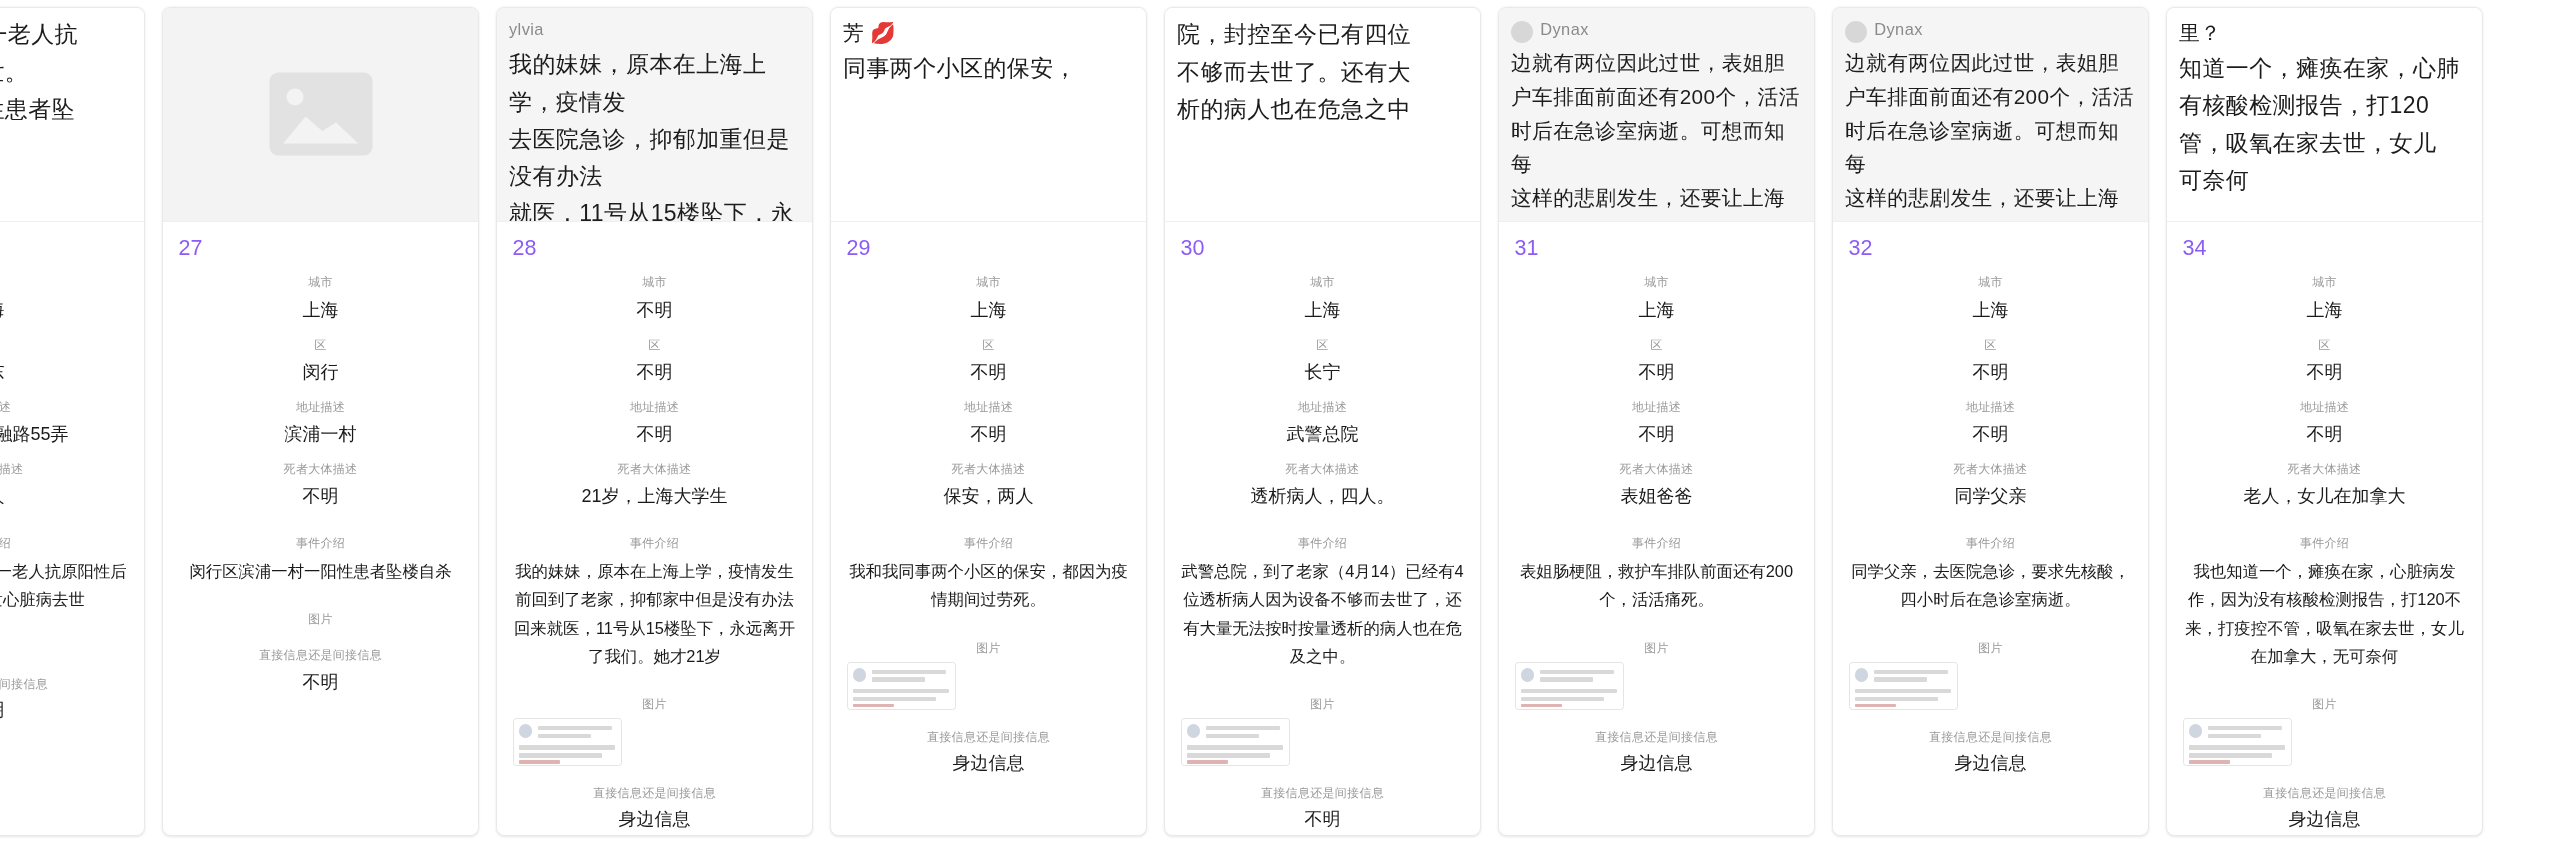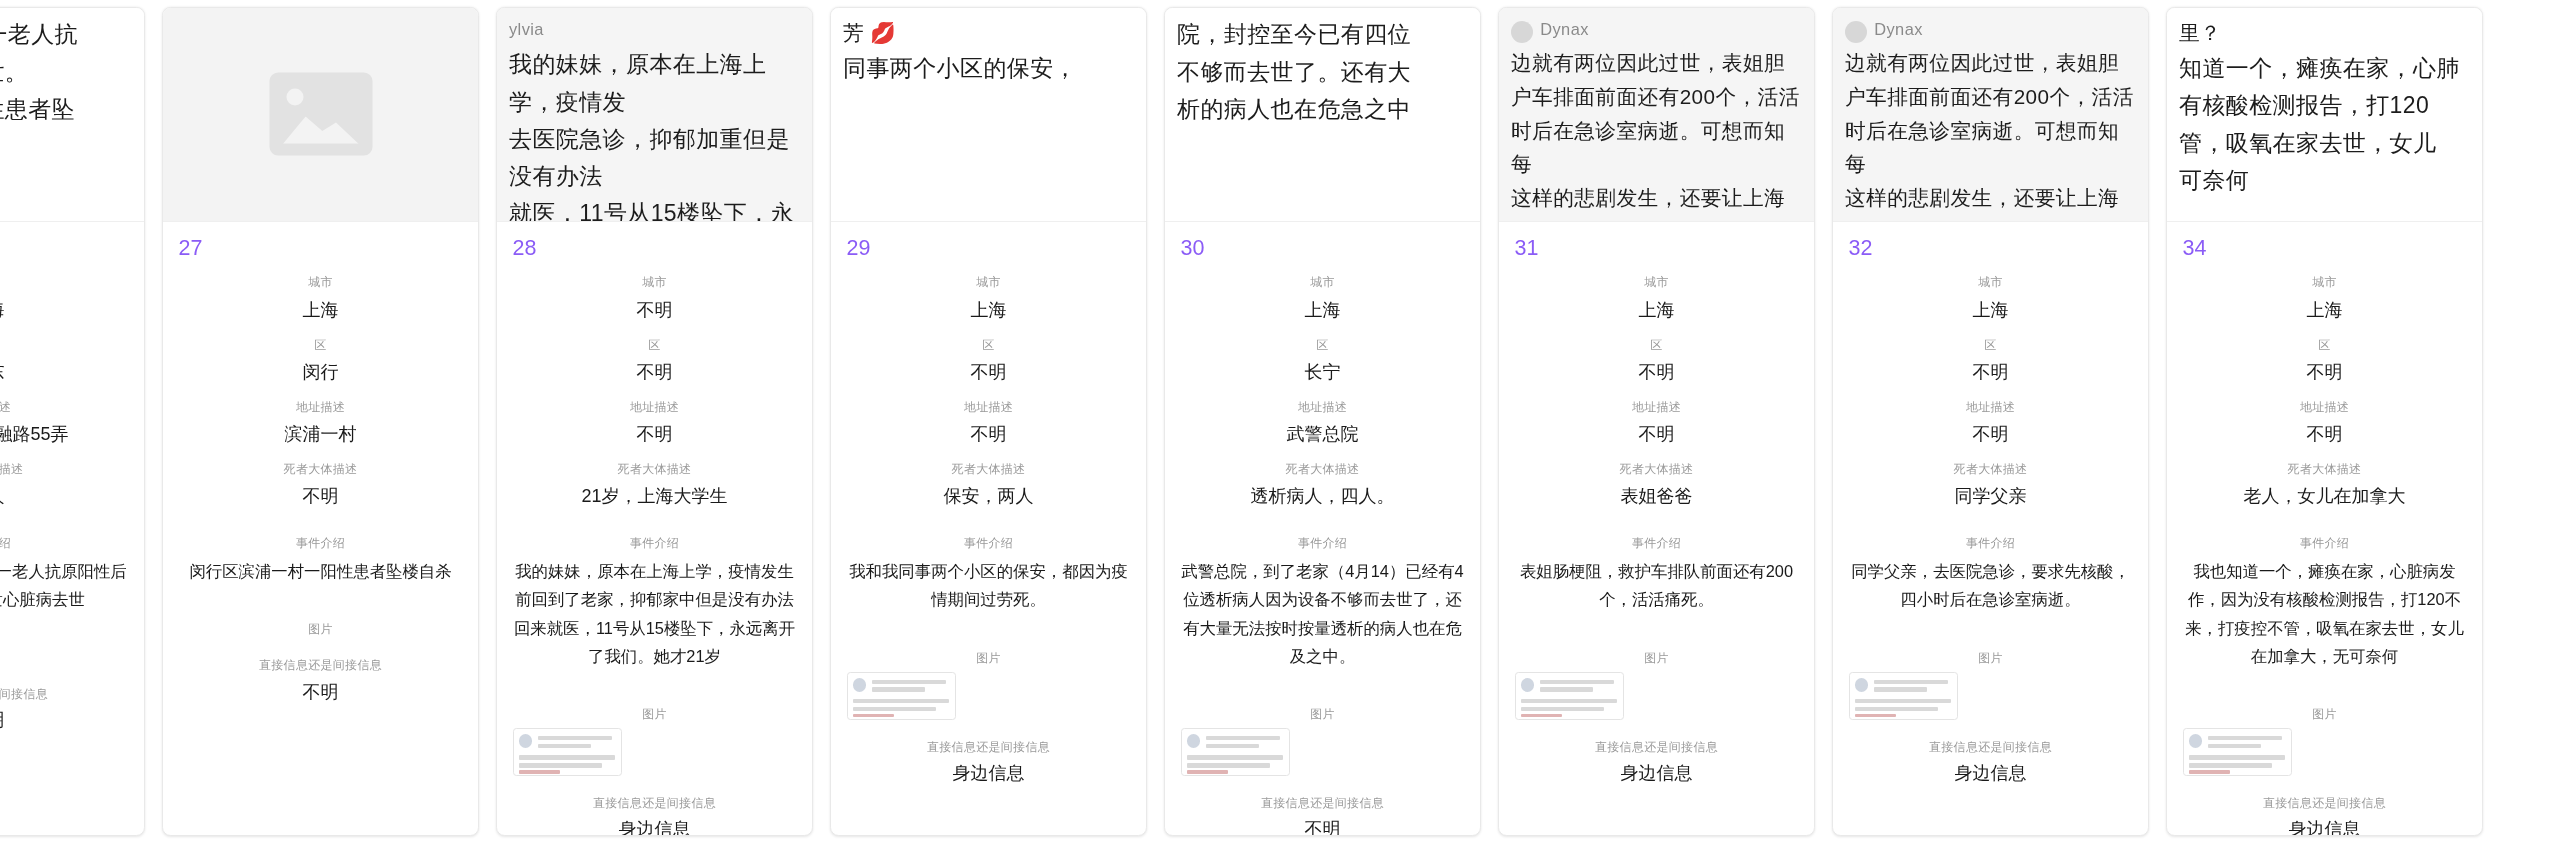--- a/index.html
+++ b/index.html
@@ -109,21 +109,21 @@
     font-size: 18px;
     color: #1a1a1a;
     line-height: 1.45;
   }
   .desc-block { margin-top: 26px; }
   .desc-value {
     font-size: 16.4px;
     color: #1a1a1a;
     line-height: 1.72;
   }
-  .img-block { margin-top: 36px; }
+  .img-block { margin-top: 26px; }
   .thumb {
     margin-top: 5.2px;
     width: 109px;
     height: 48px;
     background: #ffffff;
     border: 0.9px solid #e4e4e4;
     border-radius: 3.4px;
     position: relative;
     overflow: hidden;
   }

